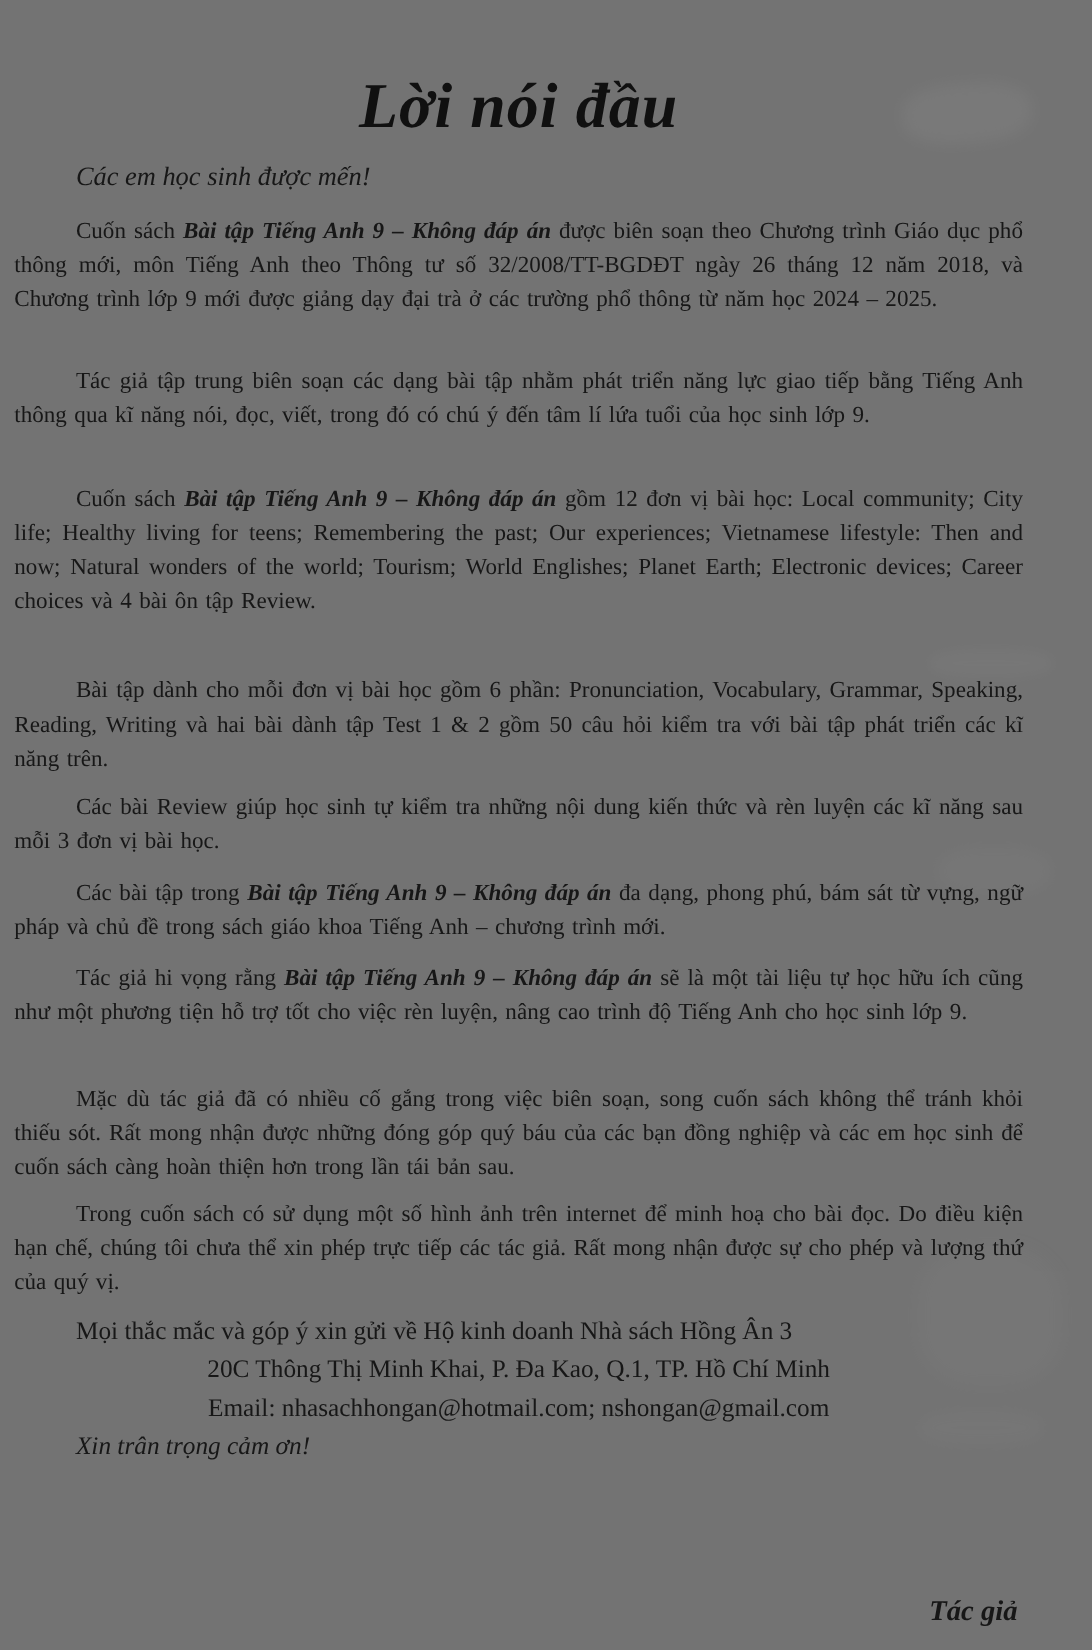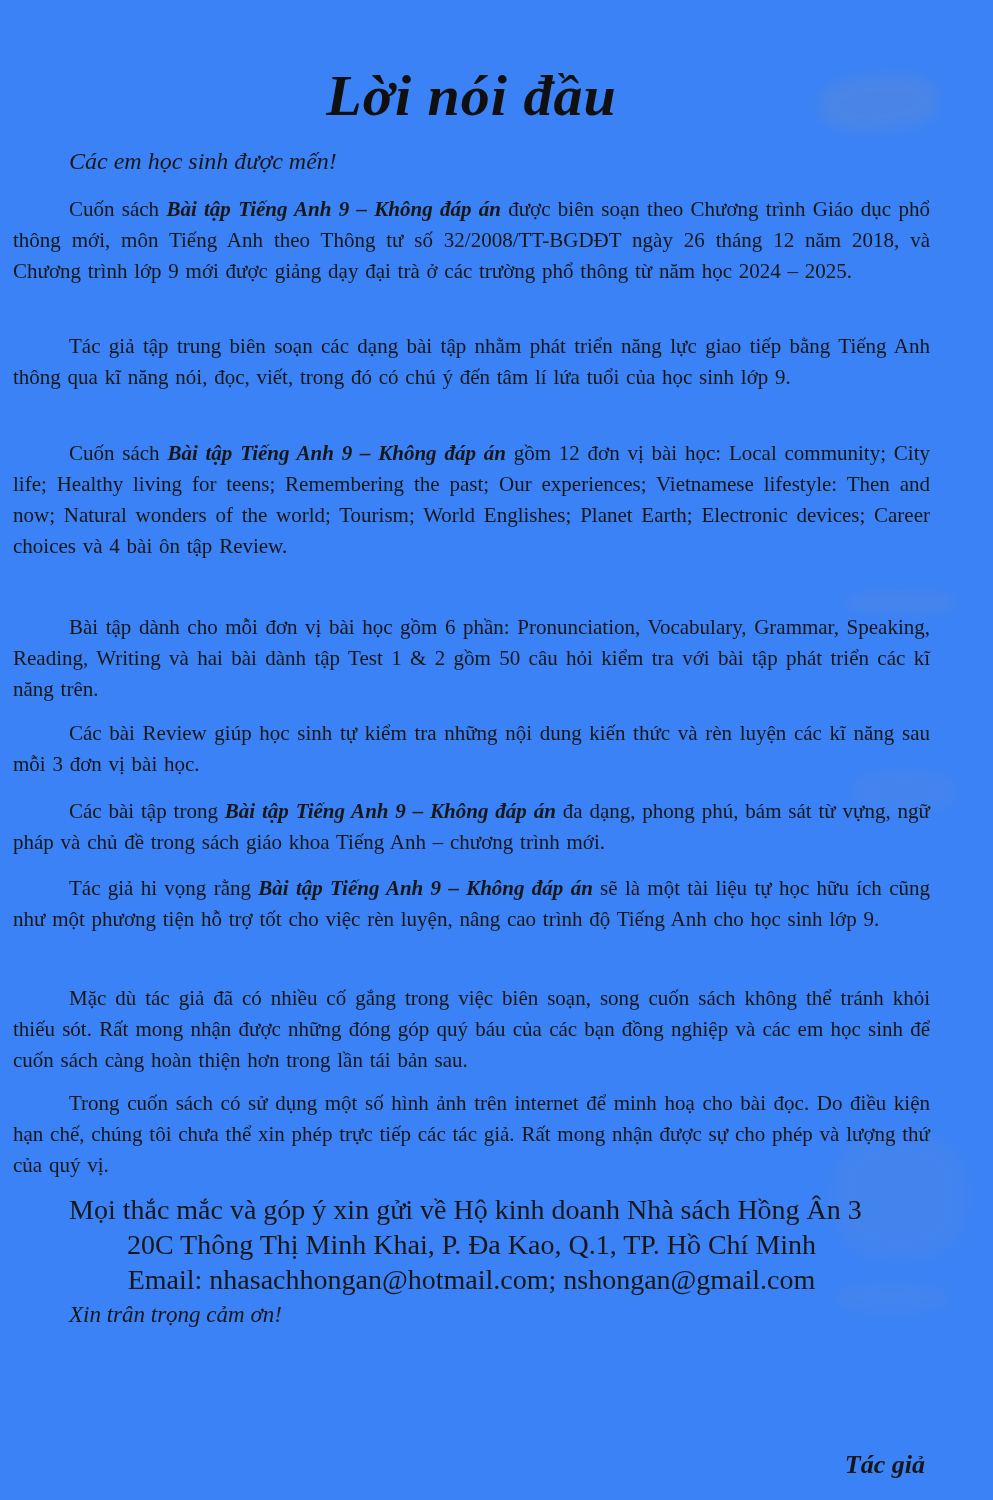--- a/index.html
+++ b/index.html
@@ -1,20 +1,20 @@
 <!DOCTYPE html>
 <html><head>
 <meta charset="utf-8">
 <style>
   html,body { margin:0; padding:0; background:#e8e8e8; }
   .page {
     position:relative;
     width:993px; height:1500px;
     margin:0 auto;
-    background:#3b82f6;
+    background:#737373;
     font-family:"Liberation Serif","DejaVu Serif",serif;
     color:#171717;
     overflow:hidden;
   }
   .blk { position:absolute; left:13px; width:917px; }
   .title {
     top:64px;
     margin:0; text-align:center;
     font-size:58px; line-height:64px;
     font-weight:bold; font-style:italic;
@@ -35,21 +35,21 @@
   .p1 { top:194px; }
   .p2 { top:331px; }
   .p3 { top:438px; }
   .p4 { top:612px; }
   .p5 { top:718px; }
   .p6 { top:796px; }
   .p7 { top:873px; }
   .p8 { top:983px; }
   .p9 { top:1088px; }
   .contact { top:1192px; }
-  .contact p { margin:0; font-size:28px; line-height:35px; }
+  .contact p { margin:0; font-size:23px; line-height:35px; }
   .contact .intro { text-indent:56px; text-align:left; }
   .contact .centered { text-align:center; text-indent:0; }
   .closing {
     top:1300px;
     margin:0; font-size:23px; line-height:30px;
     font-style:italic; text-indent:56px;
   }
   .signature {
     top:1450px;
     margin:0; font-size:26px; line-height:30px;

